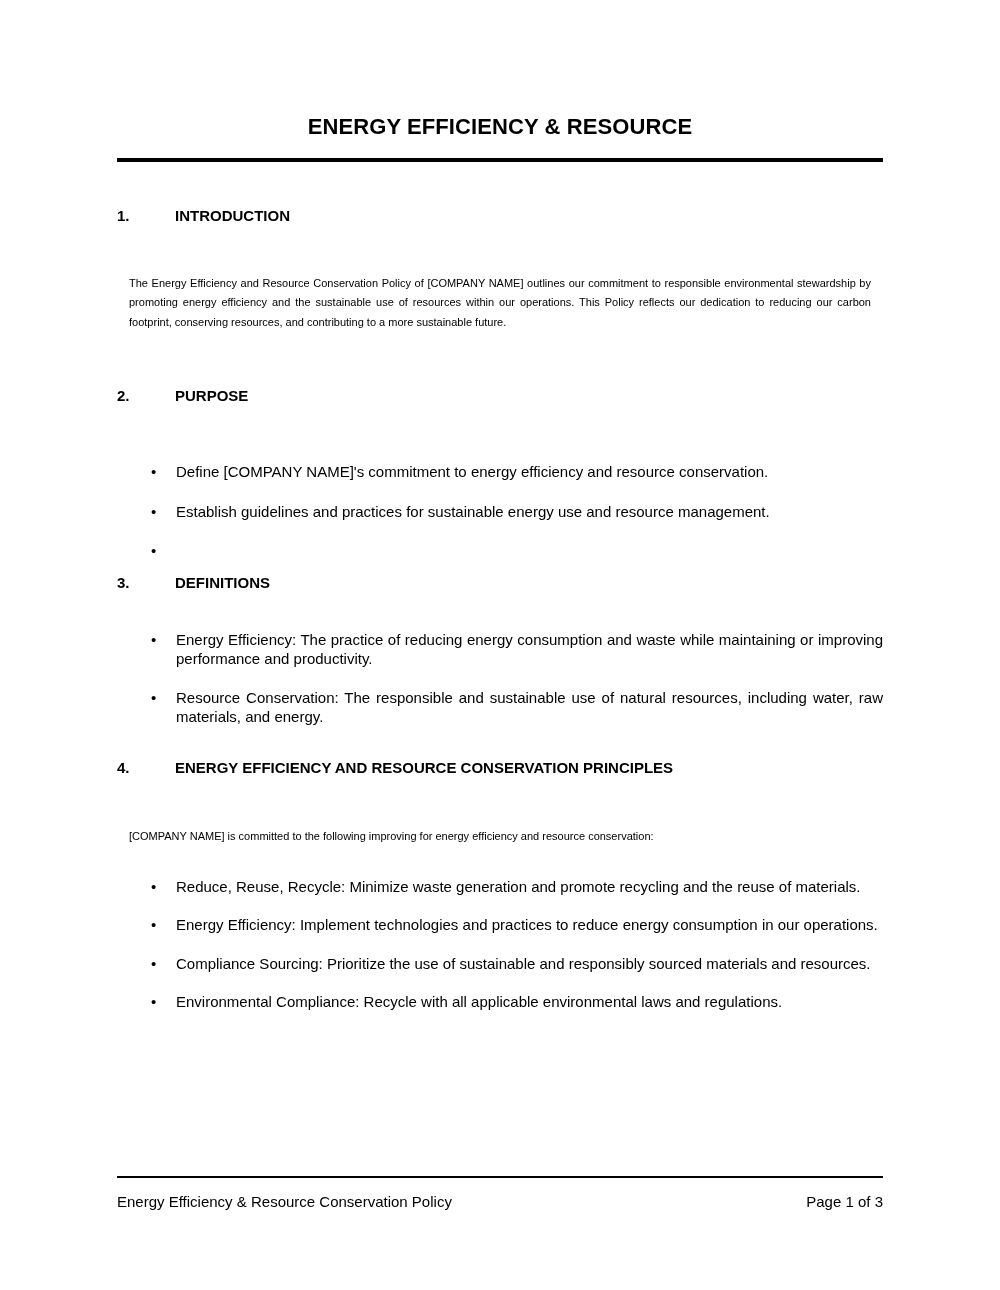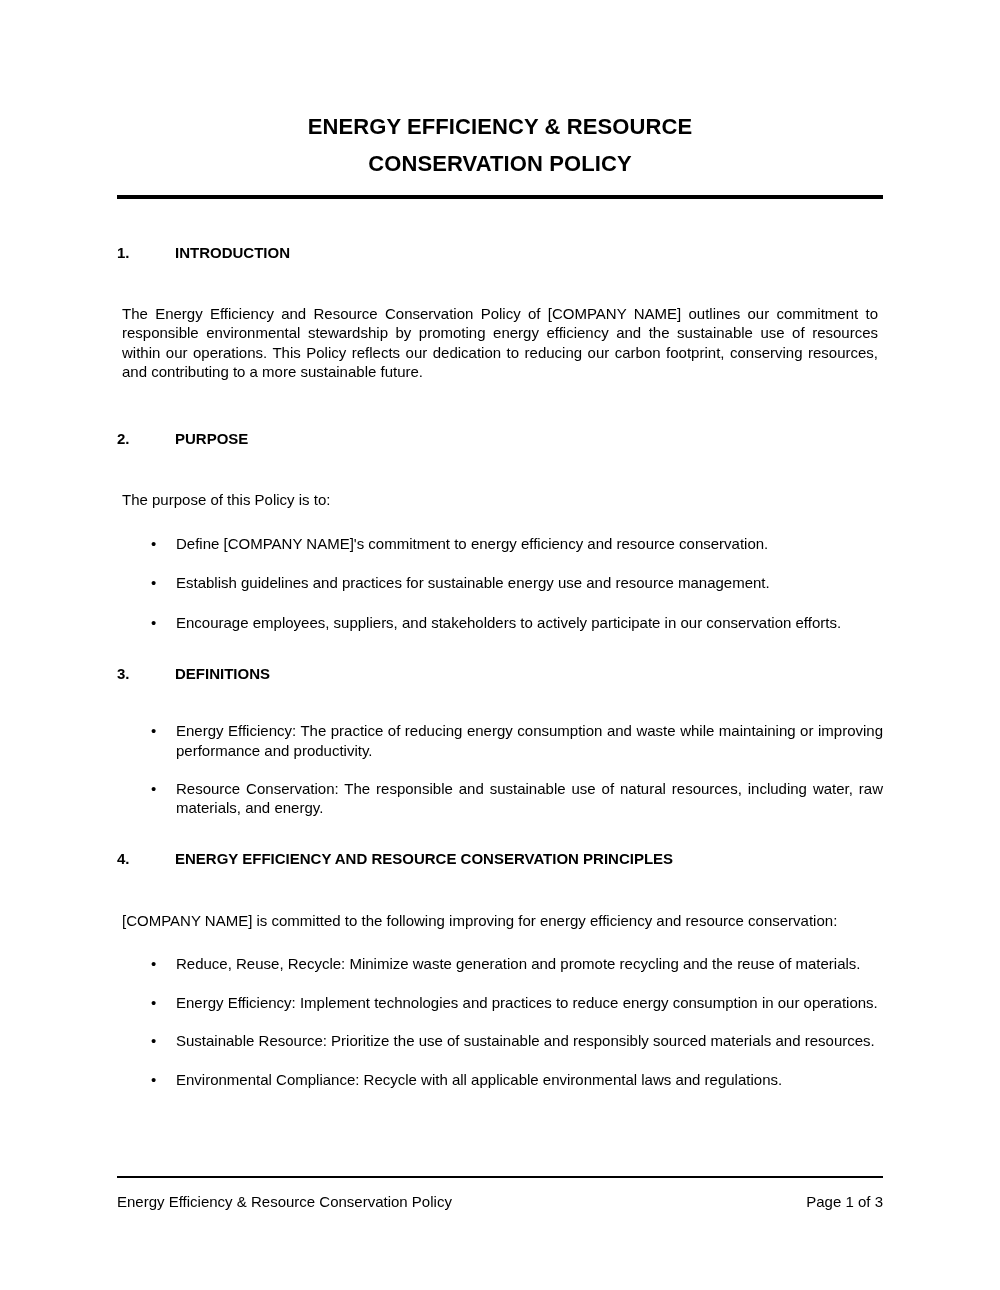--- a/index.html
+++ b/index.html
@@ -60,25 +60,25 @@
   .section-heading .sec-num {
     width: 58px;
     flex: 0 0 58px;
   }
   .section-heading .sec-label {
     flex: 1 1 auto;
   }
 
   
   .para {
-    font-size: 15px;
+    font-size: 11px;
     line-height: 19.4px;
     text-align: justify;
     text-justify: inter-word;
-    margin: 5px;
+    margin: 12px;
   }
   .para.nojustify {
     text-align: left;
   }
 
   
   .bullets {
     list-style: none;
     margin: 0;
     padding: 0;
@@ -126,52 +126,49 @@
 </style>
 </head>
 <body>
 
 <div class="page">
 
   <div class="content">
 
     <h1 class="doc-title">
       <span class="title-line">ENERGY EFFICIENCY &amp; RESOURCE</span>
-      <span class="title-line">CONSERVATION POLICY</span>
     </h1>
     <div class="title-rule"></div>
 
     <div style="height:44px"></div>
     <div class="section-heading">
       <span class="sec-num">1.</span>
       <span class="sec-label">INTRODUCTION</span>
     </div>
     <div style="height:37px"></div>
     <p class="para">The Energy Efficiency and Resource Conservation Policy of [COMPANY NAME] outlines our commitment to responsible environmental stewardship by promoting energy efficiency and the sustainable use of resources within our operations. This Policy reflects our dedication to reducing our carbon footprint, conserving resources, and contributing to a more sustainable future.</p>
 
     <div style="height:42px"></div>
     <div class="section-heading">
       <span class="sec-num">2.</span>
       <span class="sec-label">PURPOSE</span>
     </div>
     <div style="height:37px"></div>
-    <p class="para nojustify">The purpose of this Policy is to:</p>
     <div style="height:20px"></div>
     <ul class="bullets">
       <li>
         <span class="bullet-dot">•</span>
         <span>Define [COMPANY NAME]'s commitment to energy efficiency and resource conservation.</span>
       </li>
       <li style="margin-top:20px">
         <span class="bullet-dot">•</span>
         <span>Establish guidelines and practices for sustainable energy use and resource management.</span>
       </li>
       <li style="margin-top:20px">
         <span class="bullet-dot">•</span>
-        <span>Encourage employees, suppliers, and stakeholders to actively participate in our conservation efforts.</span>
       </li>
     </ul>
 
     <div style="height:32px"></div>
     <div class="section-heading">
       <span class="sec-num">3.</span>
       <span class="sec-label">DEFINITIONS</span>
     </div>
     <div style="height:38px"></div>
     <ul class="bullets">
@@ -197,21 +194,21 @@
       <li>
         <span class="bullet-dot">•</span>
         <span class="lead">Reduce, Reuse, Recycle:</span><span> Minimize waste generation and promote recycling and the reuse of materials.</span>
       </li>
       <li style="margin-top:19px">
         <span class="bullet-dot">•</span>
         <span class="lead">Energy Efficiency:</span><span> Implement technologies and practices to reduce energy consumption in our operations.</span>
       </li>
       <li style="margin-top:19px">
         <span class="bullet-dot">•</span>
-        <span class="lead">Sustainable Resource:</span><span> Prioritize the use of sustainable and responsibly sourced materials and resources.</span>
+        <span class="lead">Compliance Sourcing:</span><span> Prioritize the use of sustainable and responsibly sourced materials and resources.</span>
       </li>
       <li style="margin-top:19px">
         <span class="bullet-dot">•</span>
         <span class="lead">Environmental Compliance:</span><span> Recycle with all applicable environmental laws and regulations.</span>
       </li>
     </ul>
 
   </div>
 
   <div class="footer">

